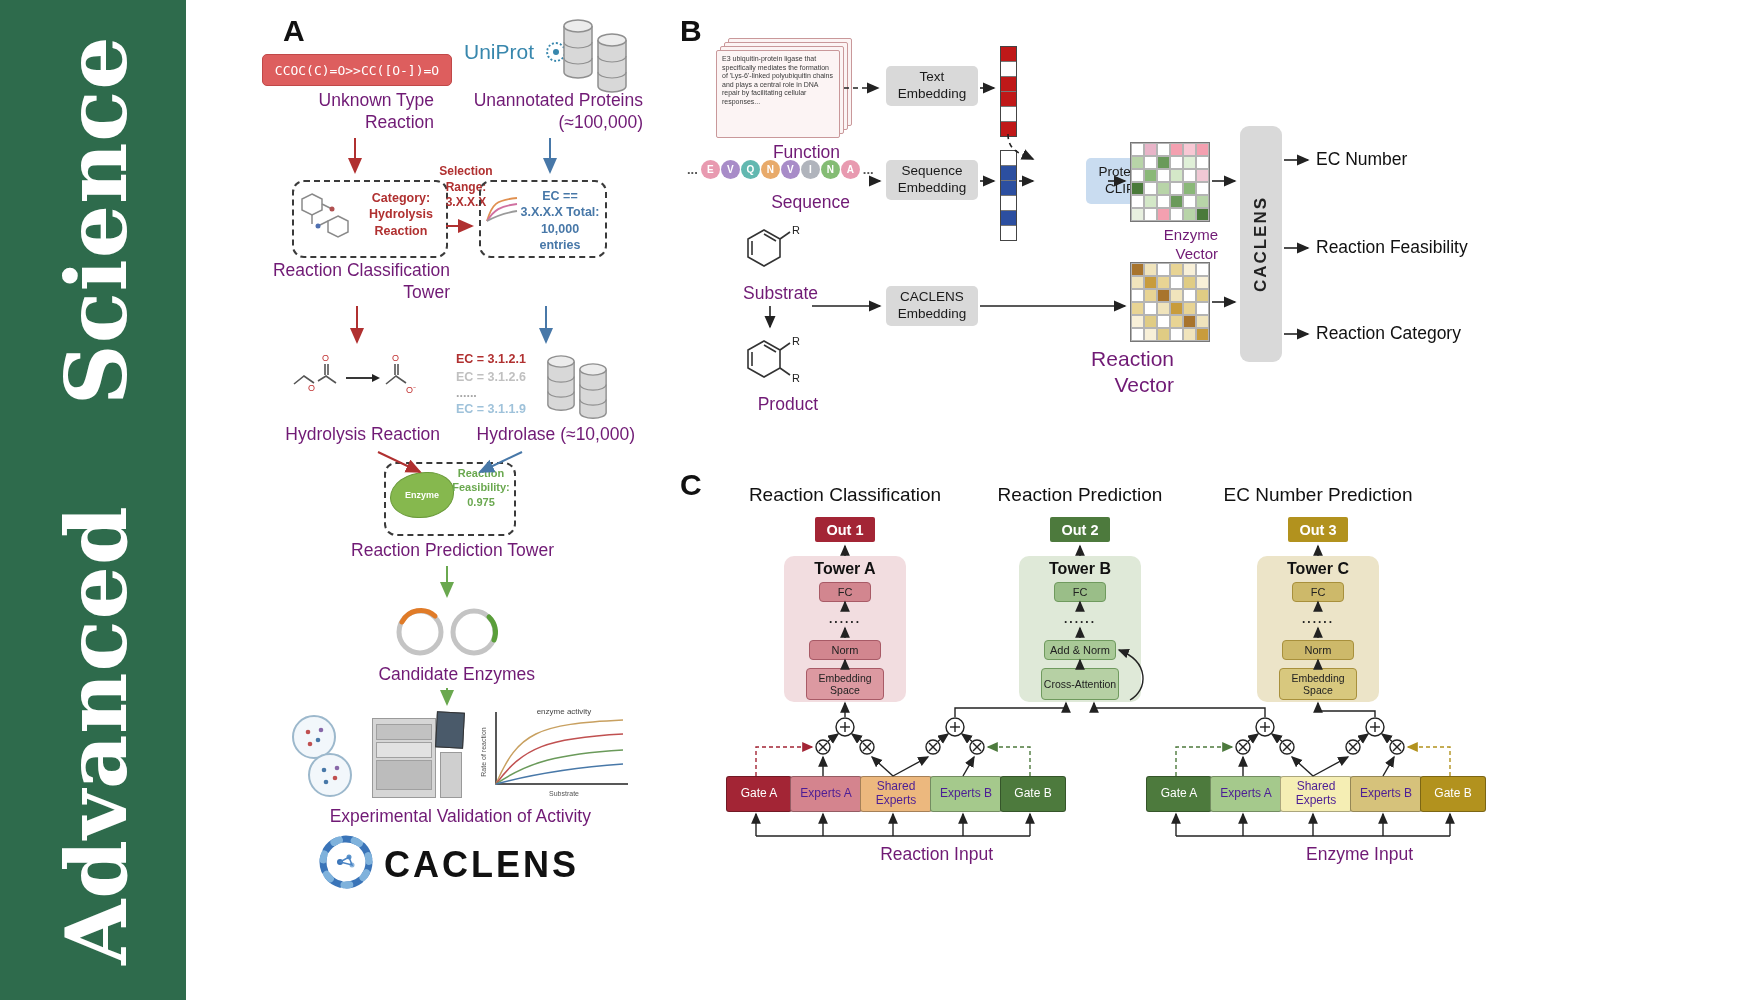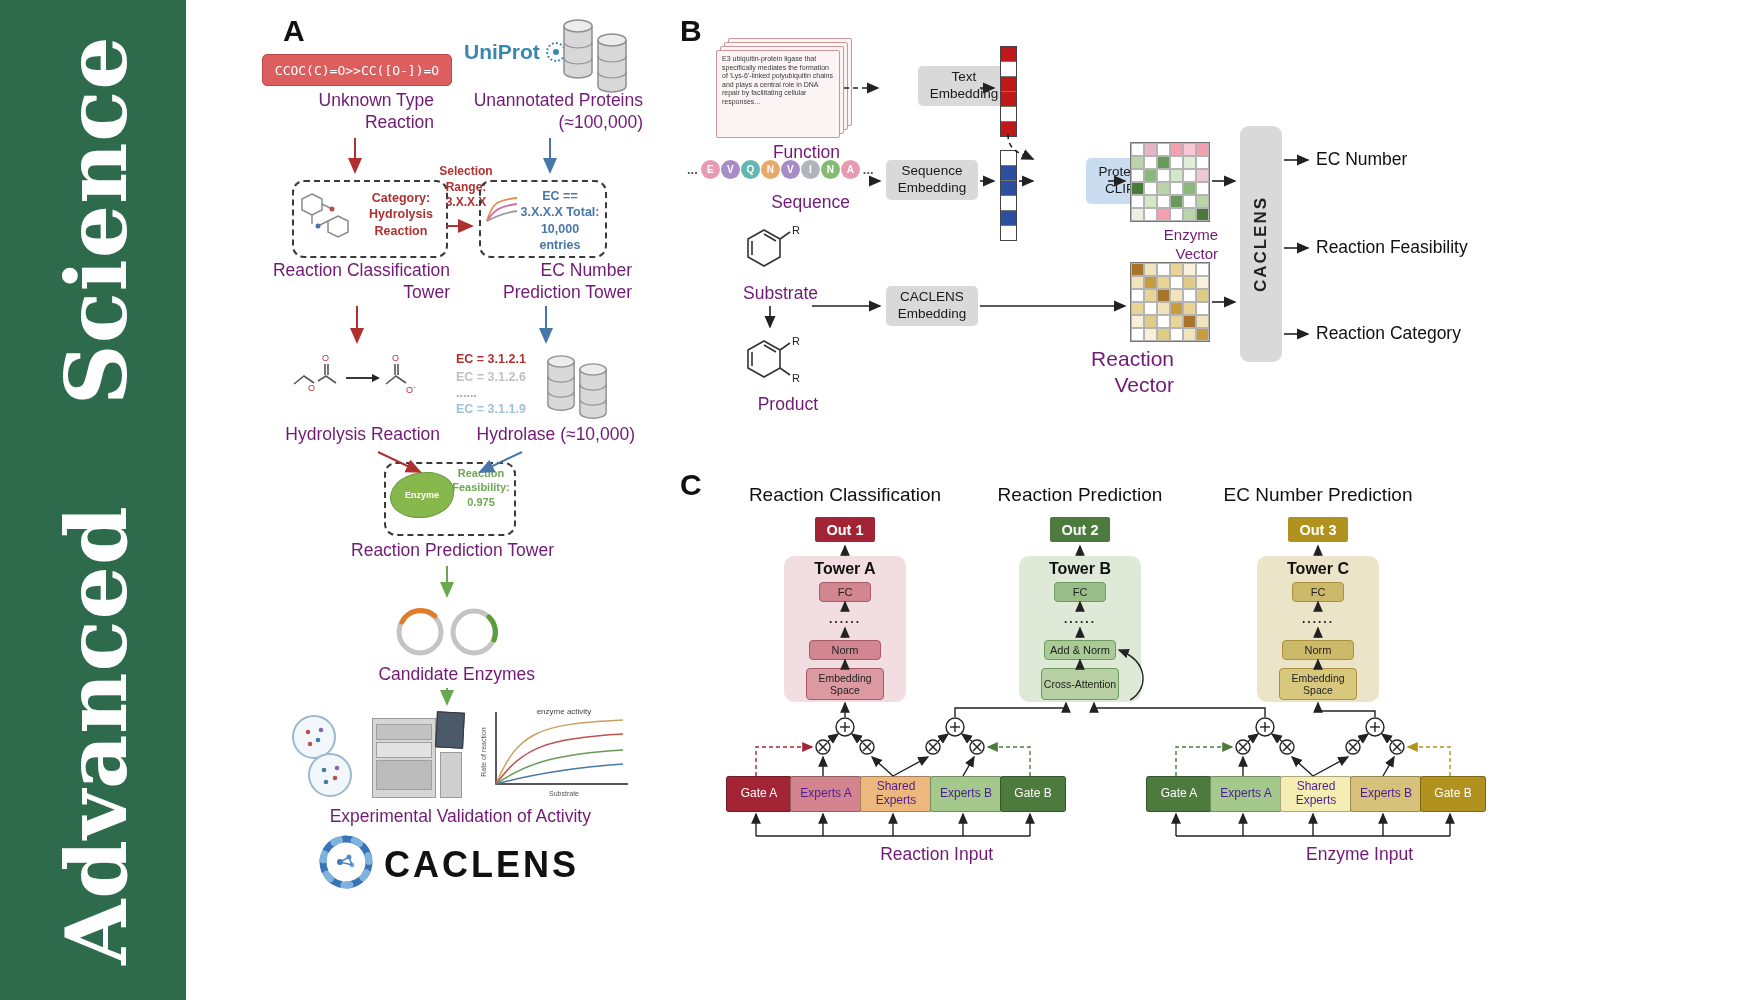--- a/index.html
+++ b/index.html
@@ -37,21 +37,21 @@
   .out-box{position:absolute;width:60px;height:25px;color:#fff;font-size:14.5px;font-weight:bold;display:flex;align-items:center;justify-content:center;border-radius:2px}
   .tower{position:absolute;width:122px;height:146px;border-radius:10px}
   .tower-title{position:absolute;left:0;right:0;top:4px;text-align:center;font-weight:bold;font-size:16px;color:#111}
   .tbox{position:absolute;left:50%;transform:translateX(-50%);display:flex;align-items:center;justify-content:center;text-align:center;
     font-size:11px;line-height:1.15;border-radius:4px;border:1px solid rgba(0,0,0,.35);color:#222}
   .tdots{position:absolute;left:0;right:0;text-align:center;font-size:12px;letter-spacing:2px;color:#222;font-weight:bold}
   .expert{position:absolute;top:776px;height:34px;display:flex;align-items:center;justify-content:center;text-align:center;
     font-size:12px;line-height:1.15;border-radius:3px;border:1px solid rgba(0,0,0,.3);padding:0 2px;color:#4c1d95}
   .white-t{color:#fff !important}
   .brand-text{position:absolute;font-size:36px;font-weight:bold;letter-spacing:3px;color:#111}
-  .uniprot{position:absolute;font-size:21px;font-weight:bold;color:#3887ad}
+  .uniprot{position:absolute;font-size:21px;font-weight:normal;color:#3887ad}
   .dotted-ring{position:absolute;width:16px;height:16px;border:2px dotted #3887ad;border-radius:50%;display:flex;align-items:center;justify-content:center}
   .dotted-ring .dot{width:6px;height:6px;border-radius:50%;background:#3887ad}
   .blob{position:absolute;background:#86b84e;border:1px solid #6a9a3a;border-radius:58% 42% 55% 45%;display:flex;align-items:center;justify-content:center;
     color:#fff;font-size:9px;font-weight:bold}
   #overlay{position:absolute;left:0;top:0;width:1760px;height:1000px;pointer-events:none}
 </style>
 </head>
 <body>
 
 <div id="canvas">
@@ -99,21 +99,20 @@
 
   <div class="dash-box" style="left:479px;top:180px;width:124px;height:74px"></div>
   <svg class="abs" style="left:484px;top:192px" width="36" height="32" viewBox="0 0 36 32">
     <path d="M3 29 C8 12 12 8 33 6" stroke="#e09050" fill="none" stroke-width="1.8"></path>
     <path d="M3 29 C10 18 16 14 33 12" stroke="#d070a0" fill="none" stroke-width="1.8"></path>
     <path d="M3 29 C12 24 20 21 33 19" stroke="#9a9a9a" fill="none" stroke-width="1.8"></path>
   </svg>
   <div class="note blue-t" style="left:520px;top:188px;width:80px">EC == 3.X.X.X Total: 10,000 entries</div>
 
   <div class="cap" style="left:265px;top:260px;width:185px">Reaction Classification Tower</div>
-  <div class="cap" style="left:462px;top:260px;width:170px">EC Number Prediction Tower</div>
 
   <svg class="abs" style="left:288px;top:350px" width="154" height="66" viewBox="0 0 154 66">
     <g stroke="#555" stroke-width="1.6" fill="none">
       <path d="M6 34 L16 26 L26 33"></path>
       <path d="M30 31 L38 26 L48 33"></path>
       <path d="M37 25 L37 14 M40 25 L40 14"></path>
       <path d="M98 34 L108 26 L118 33"></path>
       <path d="M107 25 L107 14 M110 25 L110 14"></path>
     </g>
     <line x1="58" y1="28" x2="84" y2="28" stroke="#222" stroke-width="1.8"></line>
@@ -204,21 +203,21 @@
   <div class="abs" style="left:716px;top:38px;width:136px;height:102px">
     <div class="card" style="left:12px;top:0"></div>
     <div class="card" style="left:8px;top:4px"></div>
     <div class="card" style="left:4px;top:8px"></div>
     <div class="card" style="left:0;top:12px">
       <div class="card-text">E3 ubiquitin-protein ligase that specifically mediates the formation of 'Lys-6'-linked polyubiquitin chains and plays a central role in DNA repair by facilitating cellular responses...</div>
     </div>
   </div>
   <div class="cap" style="left:716px;top:142px;width:124px">Function</div>
 
-  <div class="gray-pill" style="left: 886px; top: 66px; width: 92px; height: 40px; background: rgb(217, 217, 217); margin-left: 32px;">Text Embedding</div>
+  <div class="gray-pill" style="left: 886px; top: 66px; width: 92px; height: 40px; background: rgb(217, 217, 217);">Text Embedding</div>
   <div class="vec" style="left:1000px;top:46px">
       <div class="vcell" style="background: rgb(192, 24, 24);"></div>
       <div class="vcell" style="background: rgb(255, 255, 255);"></div>
       <div class="vcell" style="background: rgb(192, 24, 24);"></div>
       <div class="vcell" style="background: rgb(192, 24, 24);"></div>
       <div class="vcell" style="background: rgb(255, 255, 255);"></div>
       <div class="vcell" style="background: rgb(192, 24, 24);"></div>
     </div>
 
   <div class="seq-row" style="left:686px;top:160px">

